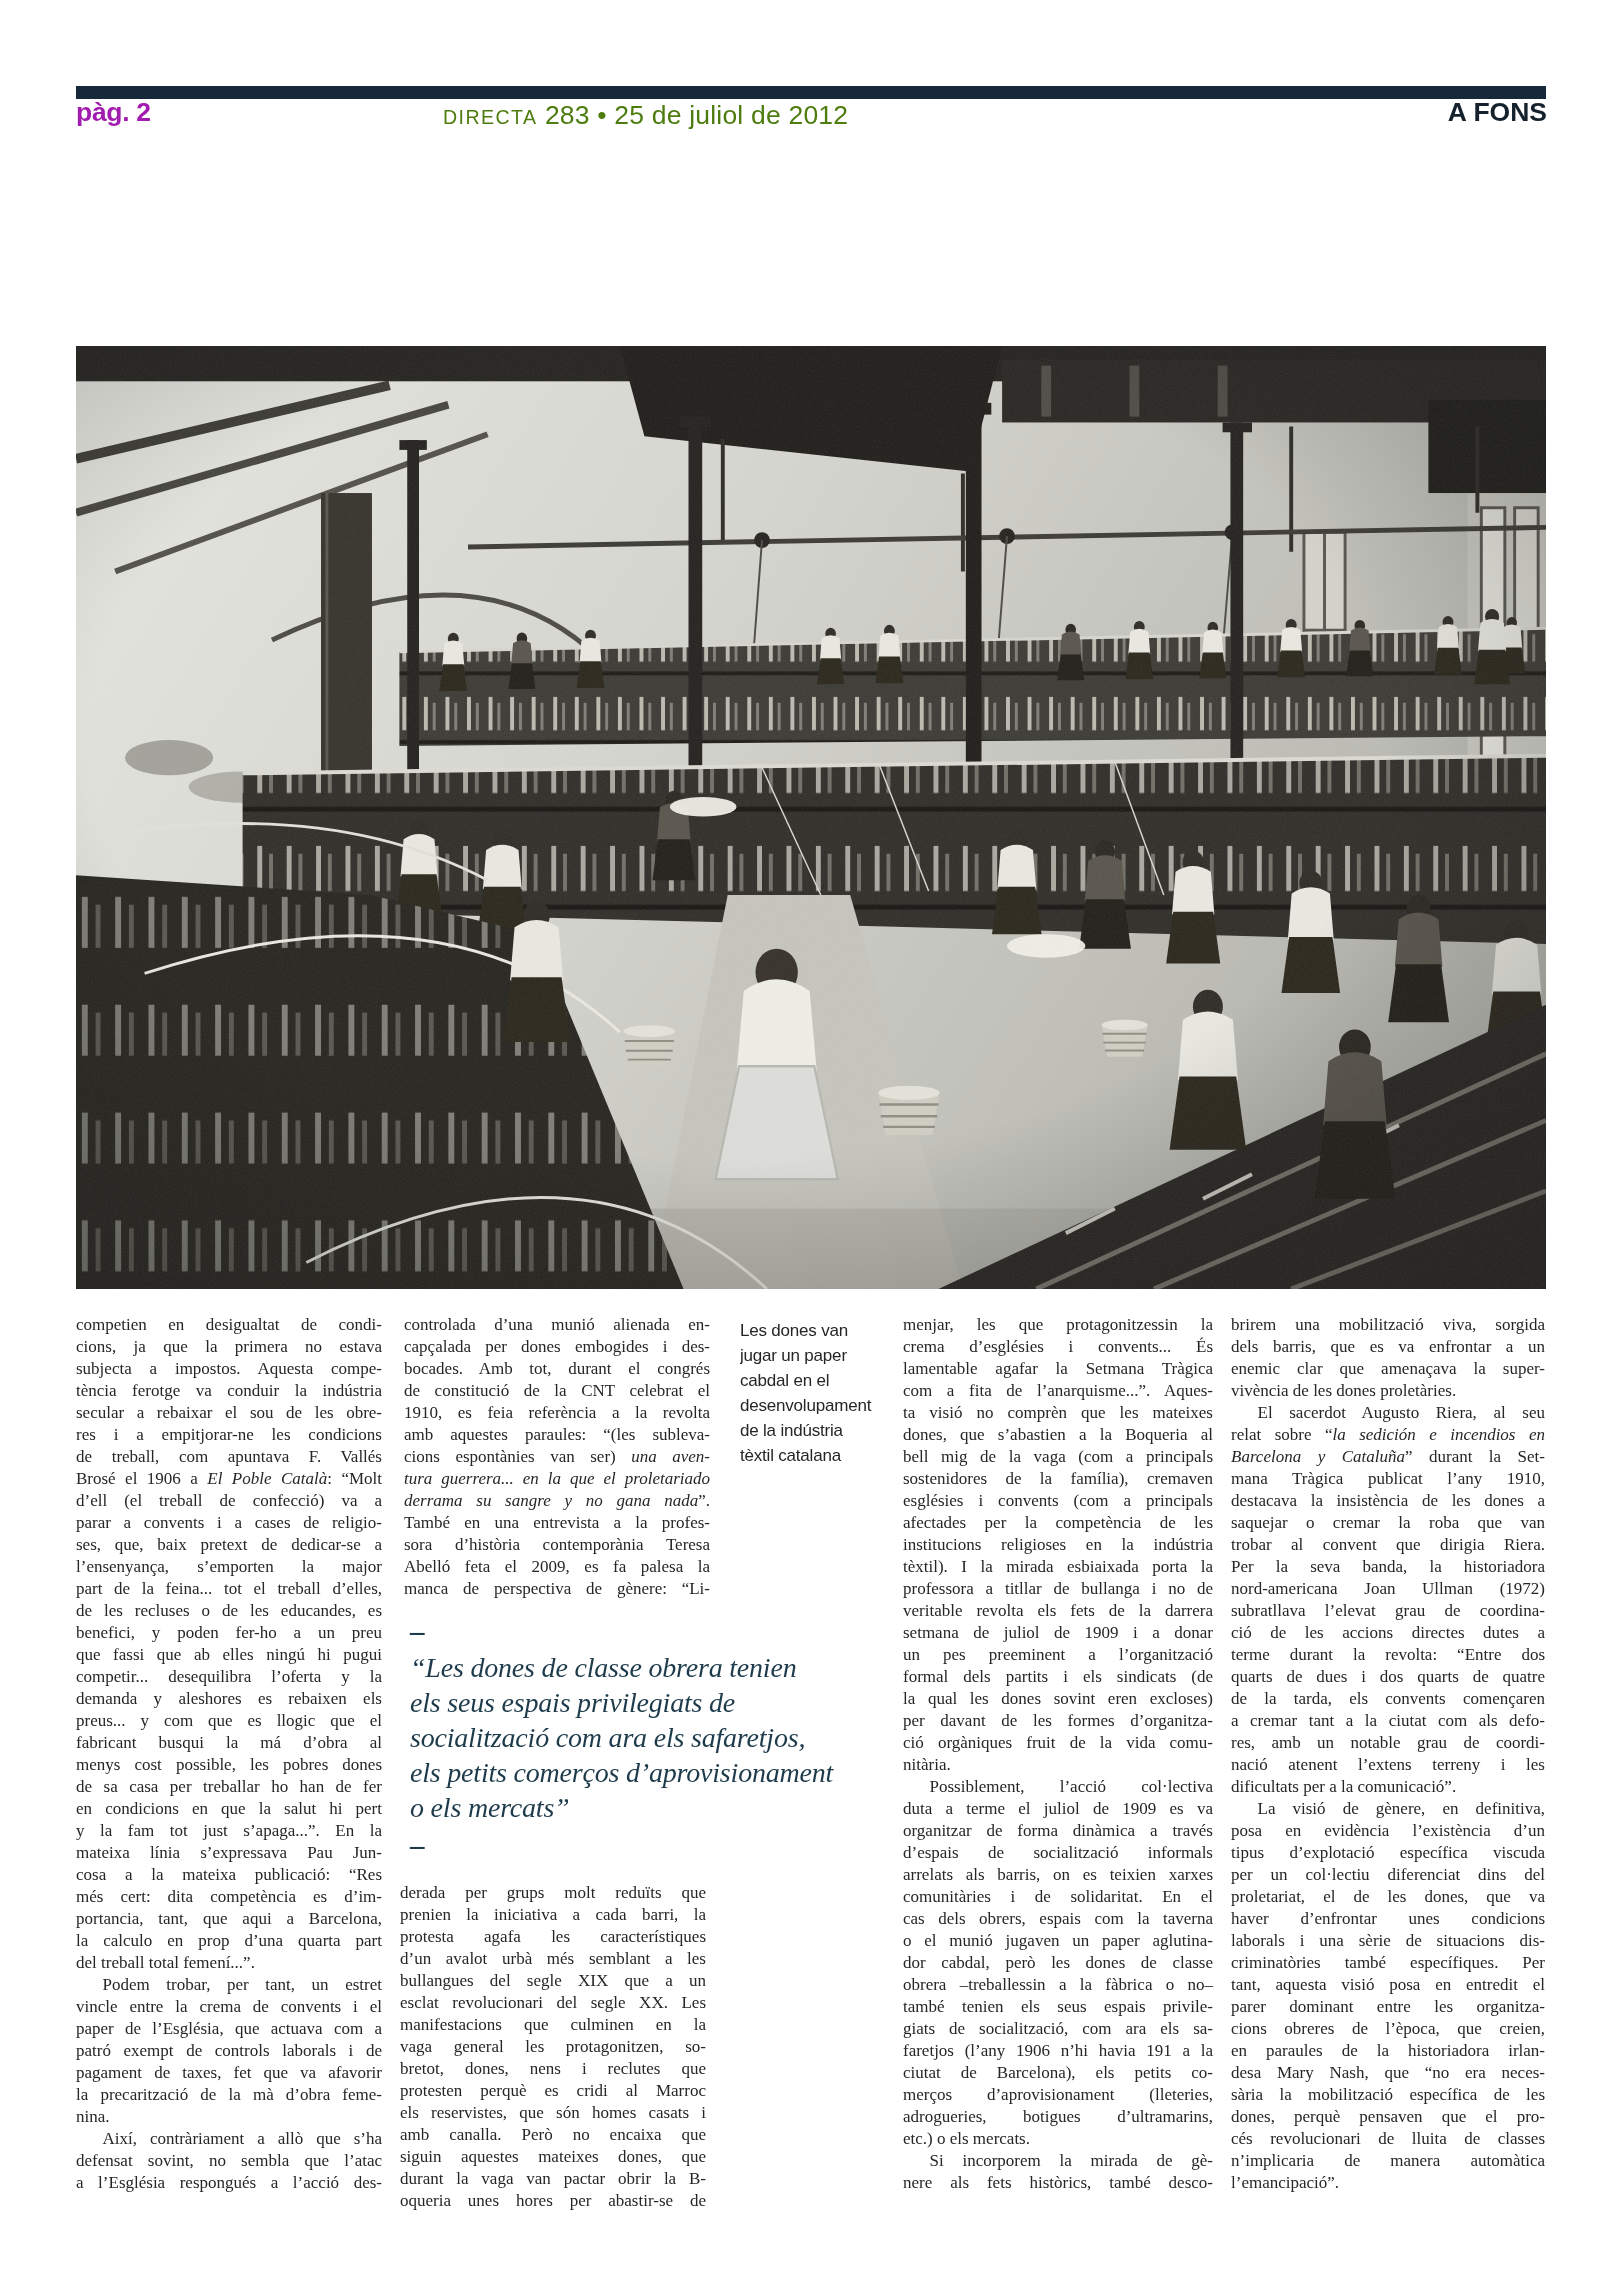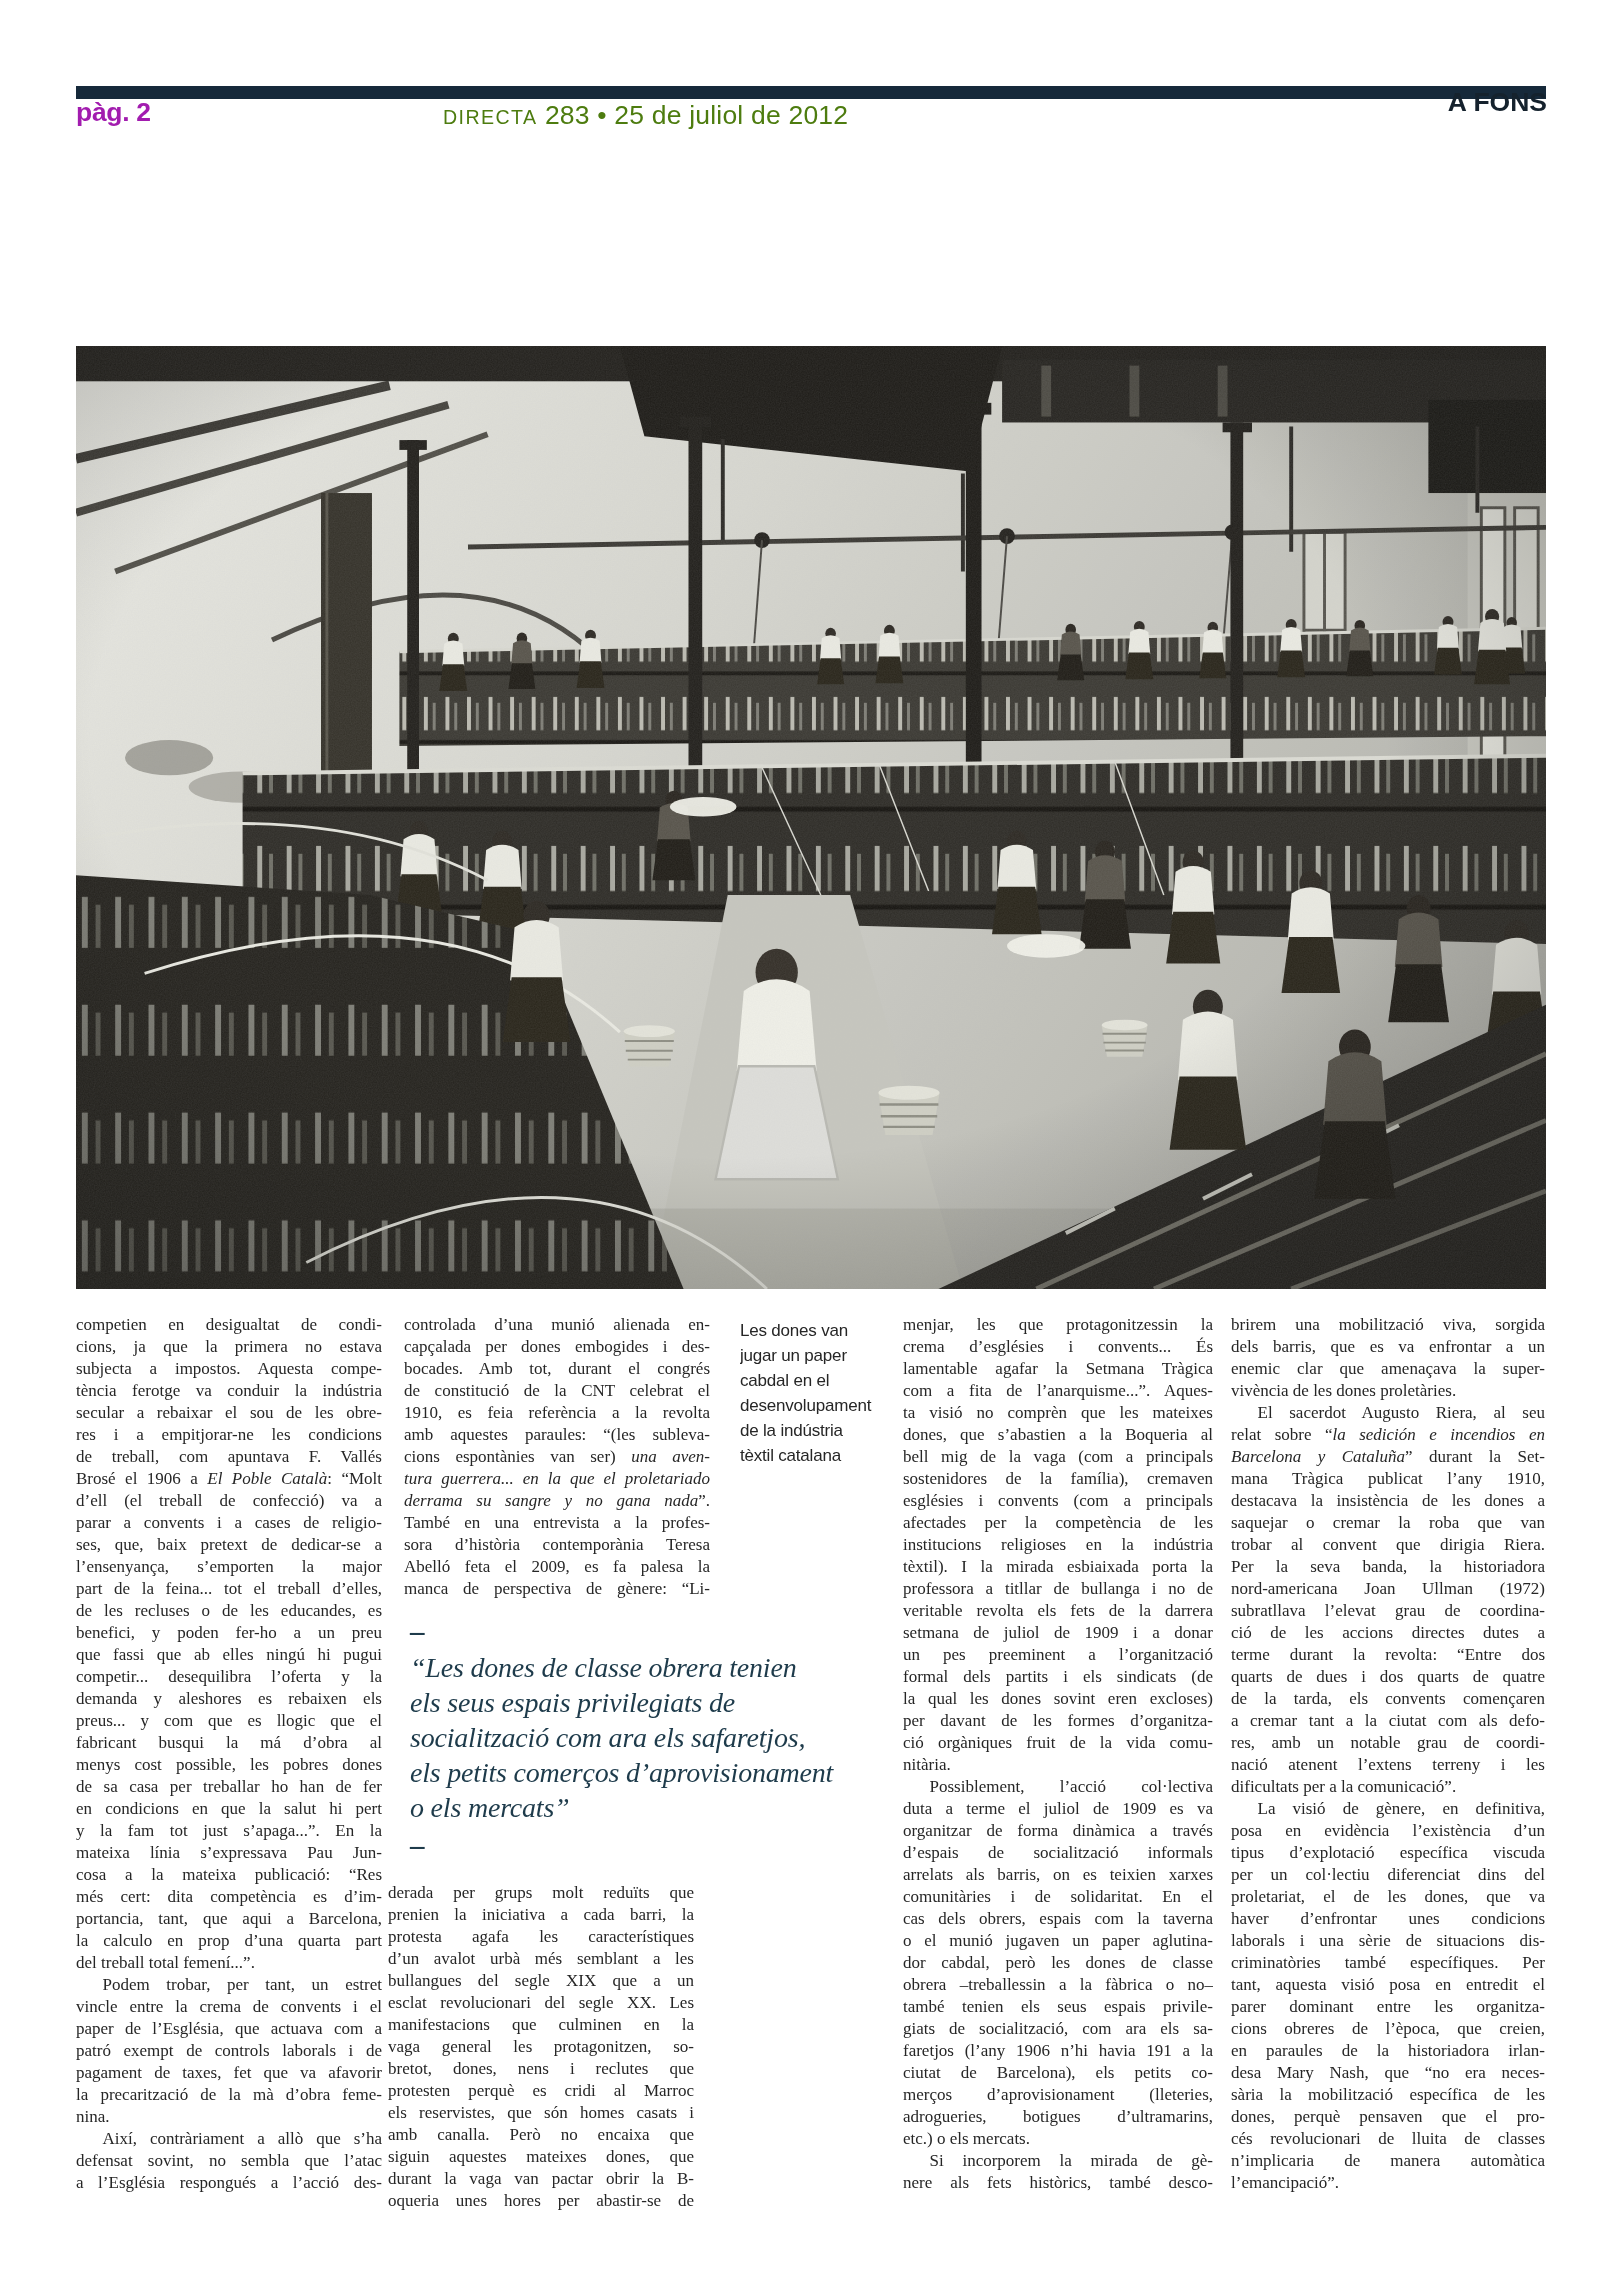--- a/index.html
+++ b/index.html
@@ -4,37 +4,37 @@
 <style>
   html,body{margin:0;padding:0;background:#ffffff;}
   .page{position:relative;width:1620px;height:2293px;background:#ffffff;overflow:hidden;
         font-family:"Liberation Serif",serif;}
   .rule{position:absolute;left:76px;top:86px;width:1470px;height:12.7px;background:#16293a;}
   .pg{position:absolute;left:76px;top:97px;font-family:"Liberation Sans",sans-serif;
       font-size:26.5px;font-weight:bold;color:#a21caf;letter-spacing:-0.3px;}
   .issue{position:absolute;left:443px;top:100px;font-family:"Liberation Sans",sans-serif;
       font-size:26.5px;font-weight:400;color:#4d7c0f;letter-spacing:0.2px;}
   .issue .nm{font-size:19.6px;letter-spacing:1.4px;}
-  .section{position:absolute;left:1155px;top:87px;width:392px;text-align:right;
+  .section{position:absolute;left:1155px;top:97px;width:392px;text-align:right;
       font-family:"Liberation Sans",sans-serif;font-size:26.5px;font-weight:bold;color:#15222d;}
   .photo{position:absolute;left:76px;top:346px;width:1470px;height:943px;display:block;}
   .caption{position:absolute;left:740px;top:1318px;width:172px;
       font-family:"Liberation Sans",sans-serif;font-size:17px;line-height:25px;
       font-weight:normal;color:#262626;letter-spacing:-0.2px;}
   .caption .tl{height:25px;text-align:left;text-align-last:left;}
   .quote{position:absolute;left:410px;top:1619px;width:472px;color:#1e3b4b;}
   .qdash{font-size:29px;font-weight:bold;line-height:25.5px;font-family:"Liberation Serif",serif;}
   .qbody{margin-top:5.9px;font-style:italic;font-size:28px;line-height:35px;
       font-family:"Liberation Serif",serif;letter-spacing:-0.2px;}
   .qbody .tl{height:35px;text-align:left;text-align-last:left;}
   .qdash2{margin-top:7.8px;}
   .bcol{position:absolute;top:1314px;font-size:17px;line-height:22px;color:#262626;}
   #col1{left:76px;width:306px;}
   #col2a{left:404px;width:306px;}
-  #col2b{left:388px;top:1882px;width:306px;}
+  #col2b{left:400px;top:1882px;width:306px;}
   #col4{left:903px;width:310px;}
   #col5{left:1231px;width:314px;}
   .tl{height:22px;overflow:hidden;text-align:justify;text-align-last:justify;}
   .tl.end{text-align-last:left;}
   .tl.ind{text-indent:26.5px;}
 </style>
 </head>
 <body>
 
 <div class="page">

